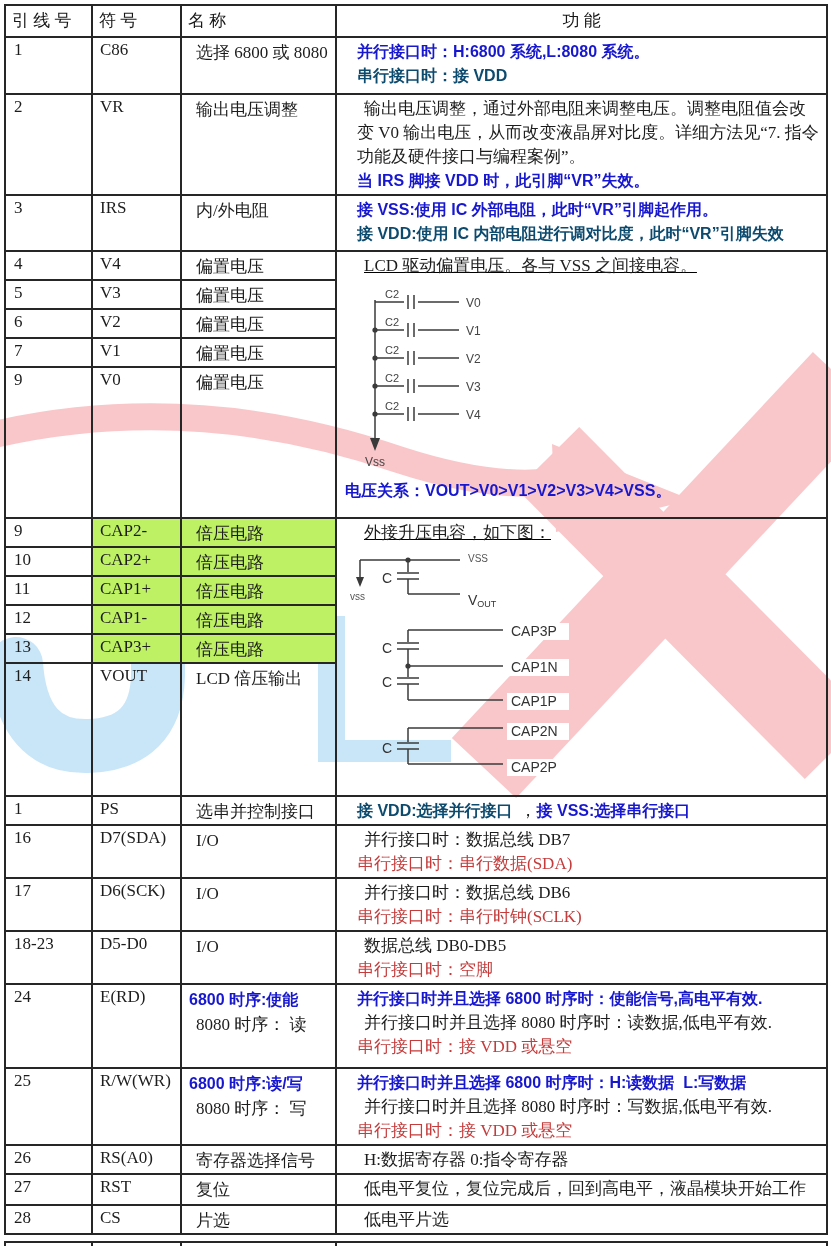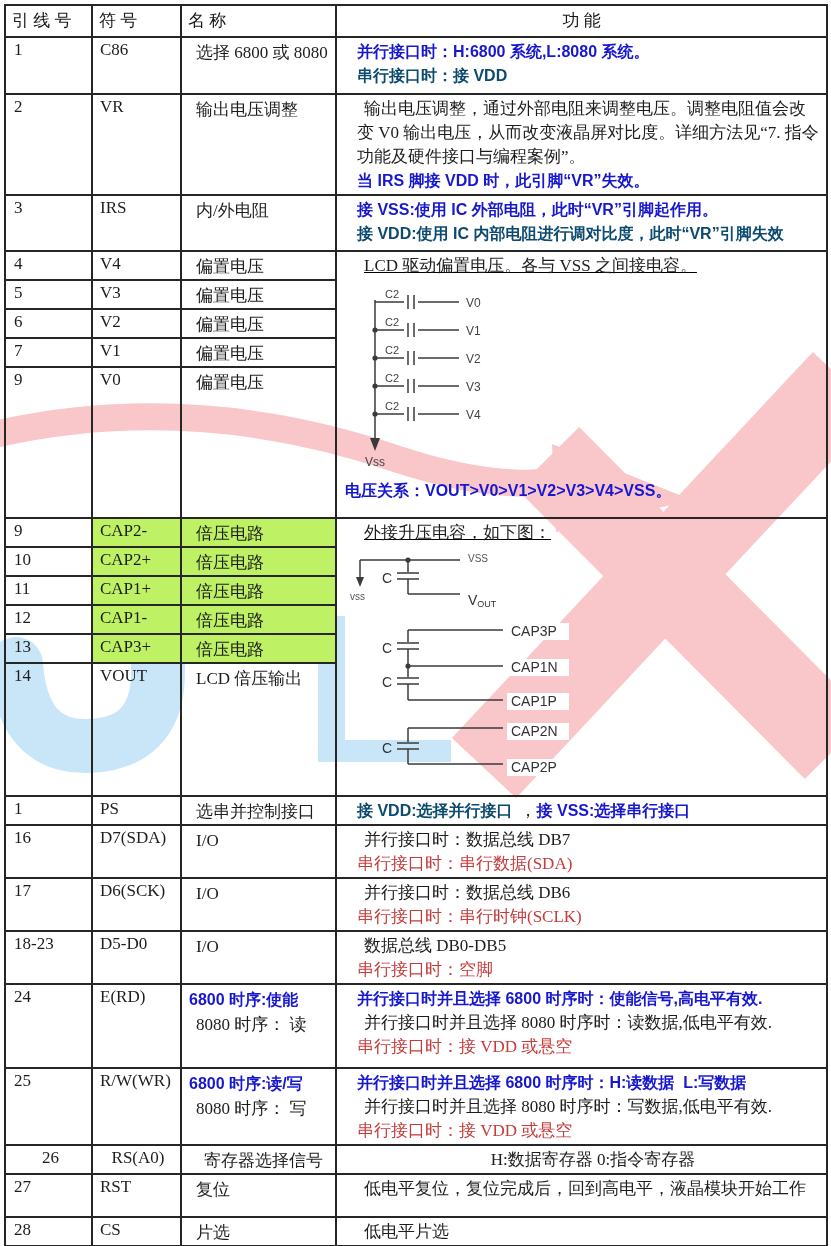--- a/index.html
+++ b/index.html
@@ -352,31 +352,31 @@
           <td class="c-name">
             <div class="name-line"><span class="t-bb">6800 时序:读/写</span></div>
             <div class="name-line"><span class="t-k">8080 时序： 写</span></div>
           </td>
           <td class="c-fn">
             <div class="txt-line"><span class="t-bb">并行接口时并且选择 6800 时序时：H:读数据  L:写数据</span></div>
             <div class="txt-line"><span class="t-k">并行接口时并且选择 8080 时序时：写数据,低电平有效.</span></div>
             <div class="txt-line"><span class="t-r">串行接口时：接 VDD 或悬空</span></div>
           </td>
         </tr>
-        <tr style="height: 26px; text-align: center;">
+        <tr style="height: 26px;">
           <td class="c-pin">26</td>
           <td class="c-sym">RS(A0)</td>
           <td class="c-name">
             <div class="name-line"><span class="t-k">寄存器选择信号</span></div>
           </td>
           <td class="c-fn">
             <div class="txt-line"><span class="t-k">H:数据寄存器 0:指令寄存器</span></div>
           </td>
         </tr>
-        <tr style="height: 43px;">
+        <tr style="height: 31px;">
           <td class="c-pin">27</td>
           <td class="c-sym">RST</td>
           <td class="c-name">
             <div class="name-line"><span class="t-k">复位</span></div>
           </td>
           <td class="c-fn">
             <div class="txt-line"><span class="t-k">低电平复位，复位完成后，回到高电平，液晶模块开始工作</span></div>
           </td>
         </tr>
         <tr style="height: 28px;">

